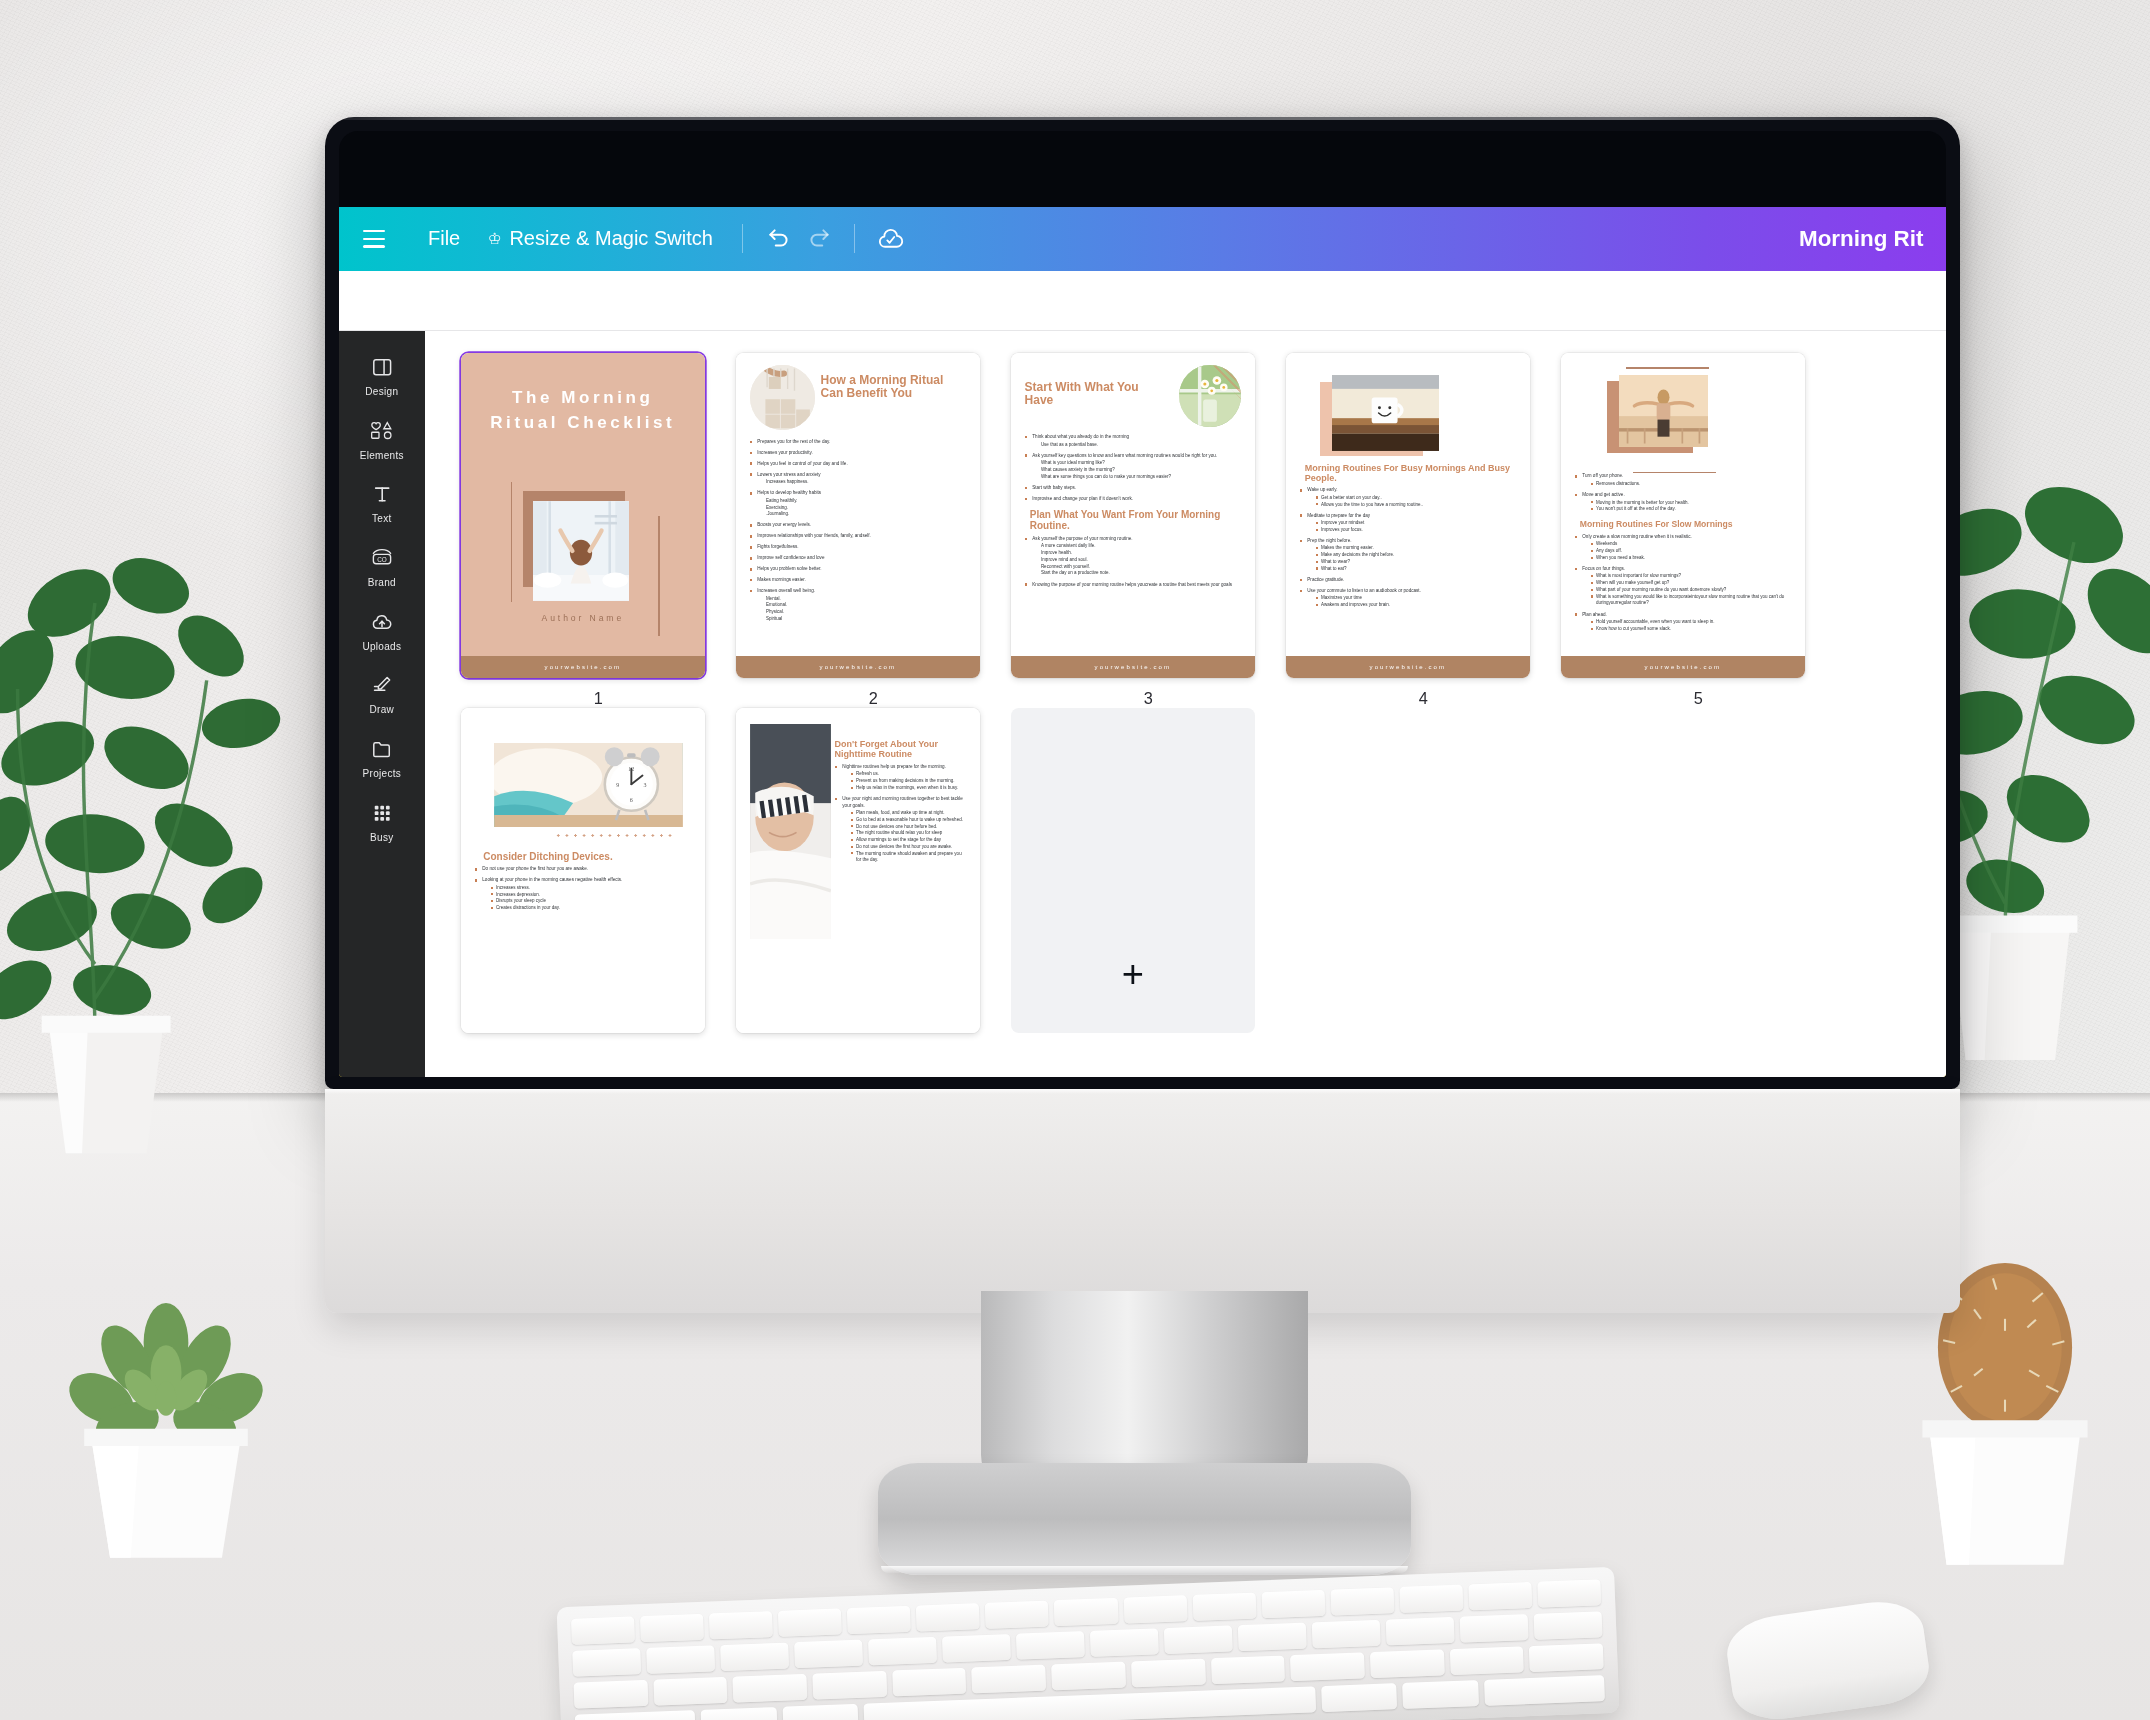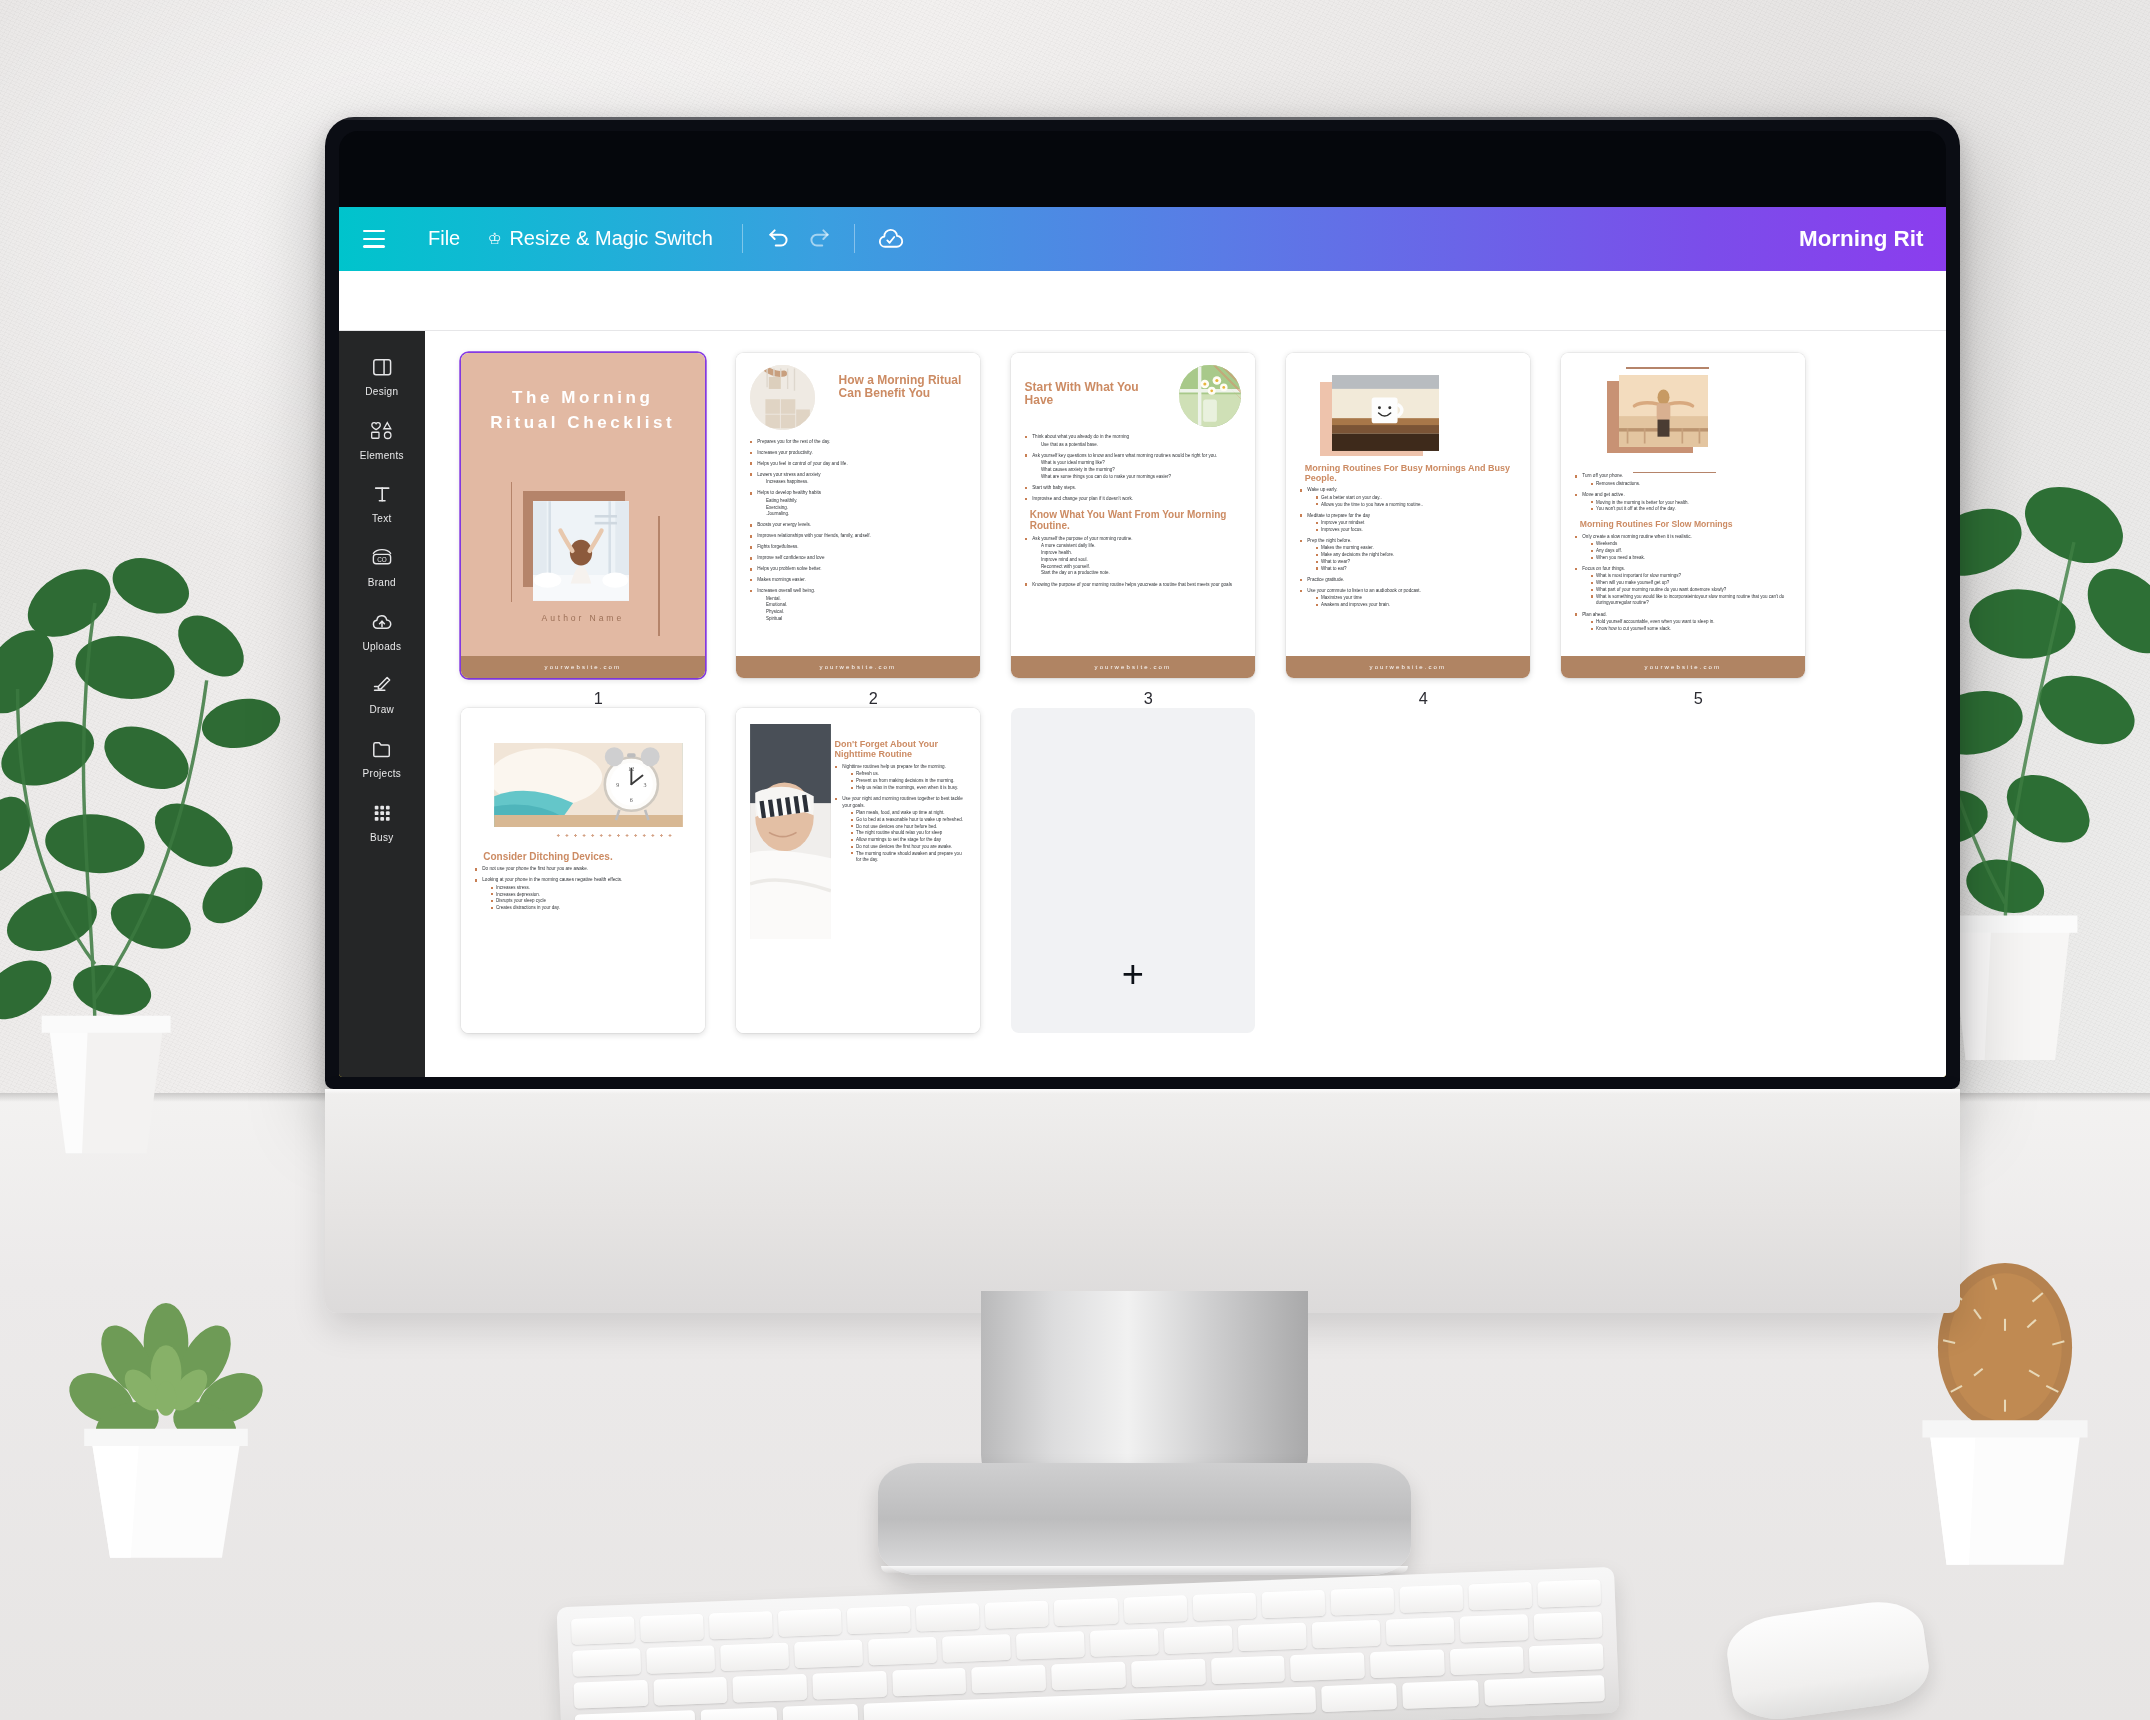--- a/index.html
+++ b/index.html
@@ -527,21 +527,21 @@
                     </div>
                   </div>
                 </div>
                 <div class="page-num">1</div>
               </div>
 
               <div class="page-cell">
                 <div class="thumb">
                   <div class="pg">
                     <div class="pgpad">
-                      <div style="display:flex; gap:24px; align-items:flex-start;">
+                      <div style="display:flex; gap:6px; align-items:flex-start;">
                         <div class="circ-img ph" style="width:65px;height:65px;flex:0 0 65px;">
                           <svg width="65" height="65" viewBox="0 0 76 76">
                             <rect width="76" height="76" fill="#efeae3"></rect>
                             <g fill="#e0d4c4">
                               <rect x="18" y="40" width="17" height="17"></rect>
                                 <rect x="36" y="40" width="17" height="17"></rect>
                               <rect x="18" y="58" width="17" height="16"></rect>
                                 <rect x="36" y="58" width="17" height="16"></rect>
                               <rect x="54" y="52" width="16" height="22"></rect>
                             </g>
@@ -638,21 +638,21 @@
                         <li><span>Ask yourself key questions to know and learn what morning routines would be right for you.</span>
                           <ul class="plain">
                             <li>What is your ideal morning like?</li>
                             <li>What causes anxiety in the morning?</li>
                             <li>What are some things you can do to make your mornings easier?</li>
                           </ul>
                         </li>
                         <li><span>Start with baby steps.</span></li>
                         <li><span>Improvise and change your plan if it doesn't work.</span></li>
                       </ul>
-                      <div class="h-orange h2" style="padding-left:5.2px;">Know What You Want From Your Morning Routine.</div>
+                      <div class="h-orange h2" style="padding-left:5.2px;">Plan What You Want From Your Morning Routine.</div>
                       <ul class="b">
                         <li><span>Ask yourself the purpose of your morning routine.</span>
                           <ul class="plain">
                             <li>A more consistent daily life.</li>
                             <li>Improve health.</li>
                             <li>Improve mind and soul.</li>
                             <li>Reconnect with yourself.</li>
                             <li>Start the day on a productive note.</li>
                           </ul>
                         </li>

